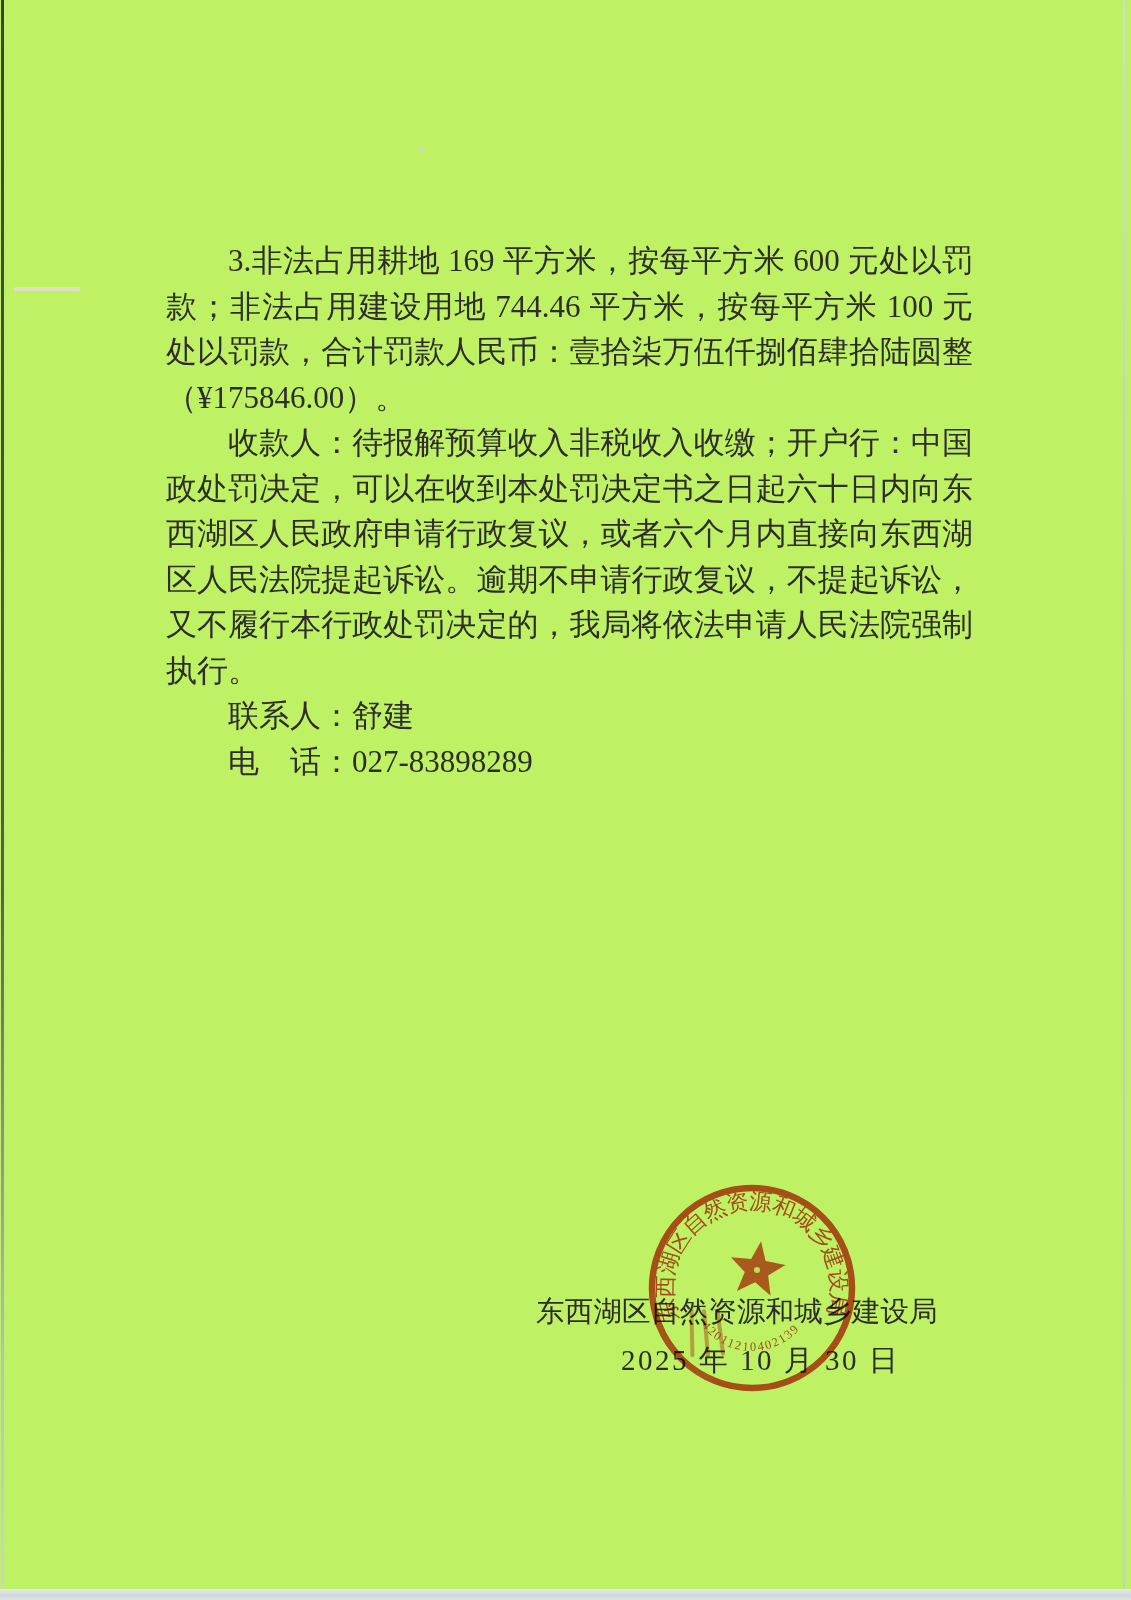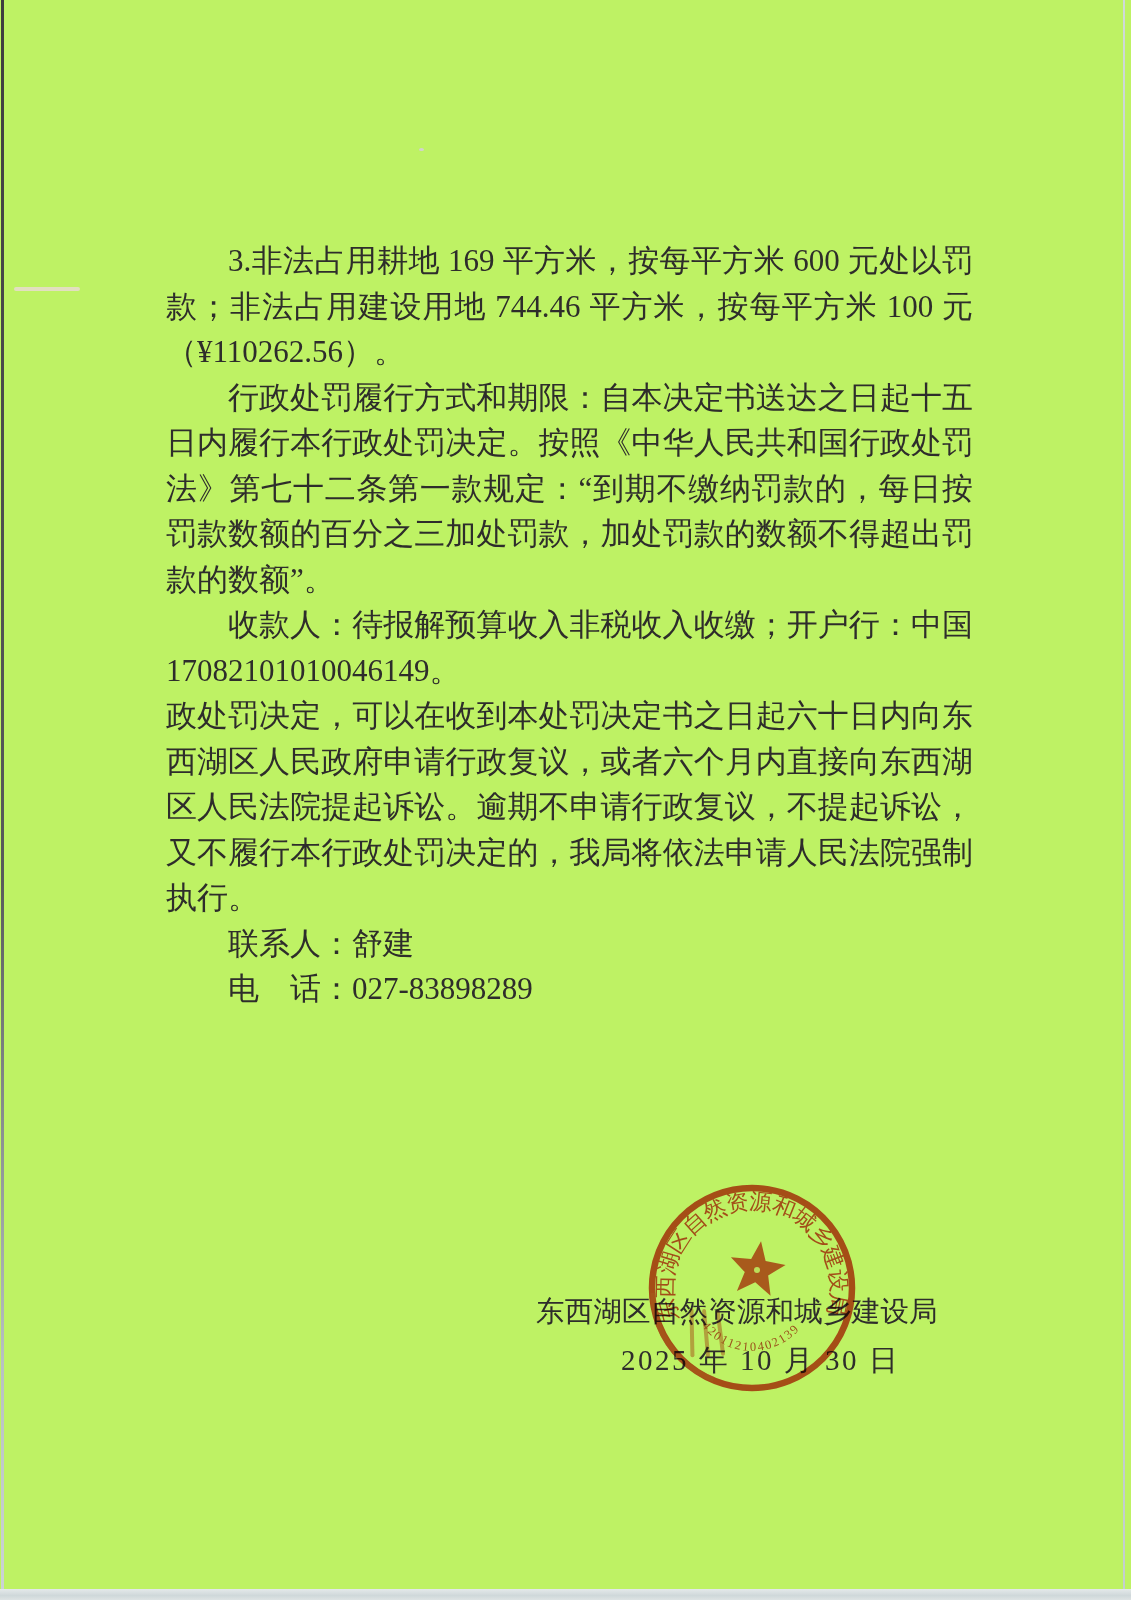--- a/index.html
+++ b/index.html
@@ -52,32 +52,25 @@
   <div class="edge-left"></div>
   <div class="edge-right"></div>
   <div class="edge-bottom"></div>
   <div class="artifact-dash"></div>
   <div class="speck"></div>
 
   <main class="doc-body">
     <section>
       <p class="ind fill">3.非法占用耕地 169 平方米，按每平方米 600 元处以罚</p>
       <p class="fill">款；非法占用建设用地 744.46 平方米，按每平方米 100 元</p>
-      <p>（¥110262.56）。</p>
-    </section>
-    <section>
-      <p class="ind fill">行政处罚履行方式和期限：自本决定书送达之日起十五</p>
-      <p class="fill">日内履行本行政处罚决定。按照《中华人民共和国行政处罚</p>
-      <p class="fill">法》第七十二条第一款规定：“到期不缴纳罚款的，每日按</p>
-      <p class="fill">罚款数额的百分之三加处罚款，加处罚款的数额不得超出罚</p>
-      <p>款的数额”。</p>
+      <p class="fill">处以罚款，合计罚款人民币：壹拾柒万伍仟捌佰肆拾陆圆整</p>
+      <p>（¥175846.00）。</p>
     </section>
     <section>
       <p class="ind fill">收款人：待报解预算收入非税收入收缴；开户行：中国</p>
-      <p>17082101010046149。</p>
     </section>
     <section>
       <p class="fill">政处罚决定，可以在收到本处罚决定书之日起六十日内向东</p>
       <p class="fill">西湖区人民政府申请行政复议，或者六个月内直接向东西湖</p>
       <p class="fill">区人民法院提起诉讼。逾期不申请行政复议，不提起诉讼，</p>
       <p class="fill">又不履行本行政处罚决定的，我局将依法申请人民法院强制</p>
       <p>执行。</p>
     </section>
     <section>
       <p class="ind">联系人：舒建</p>

